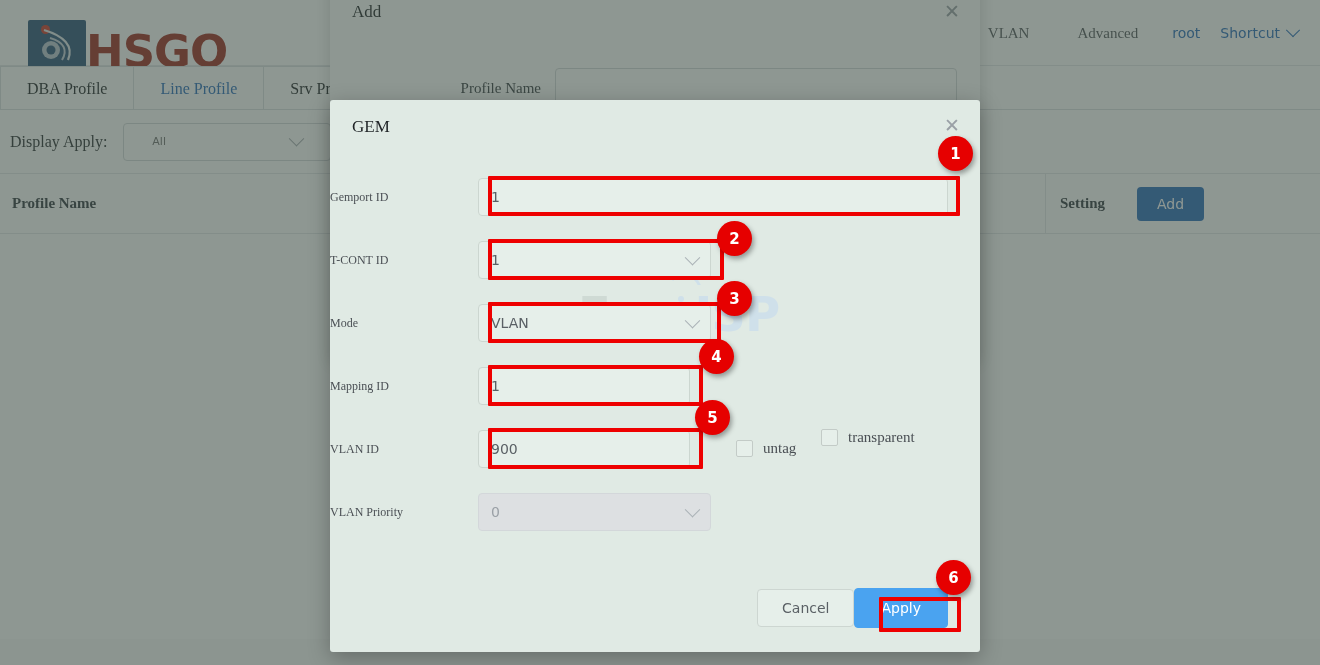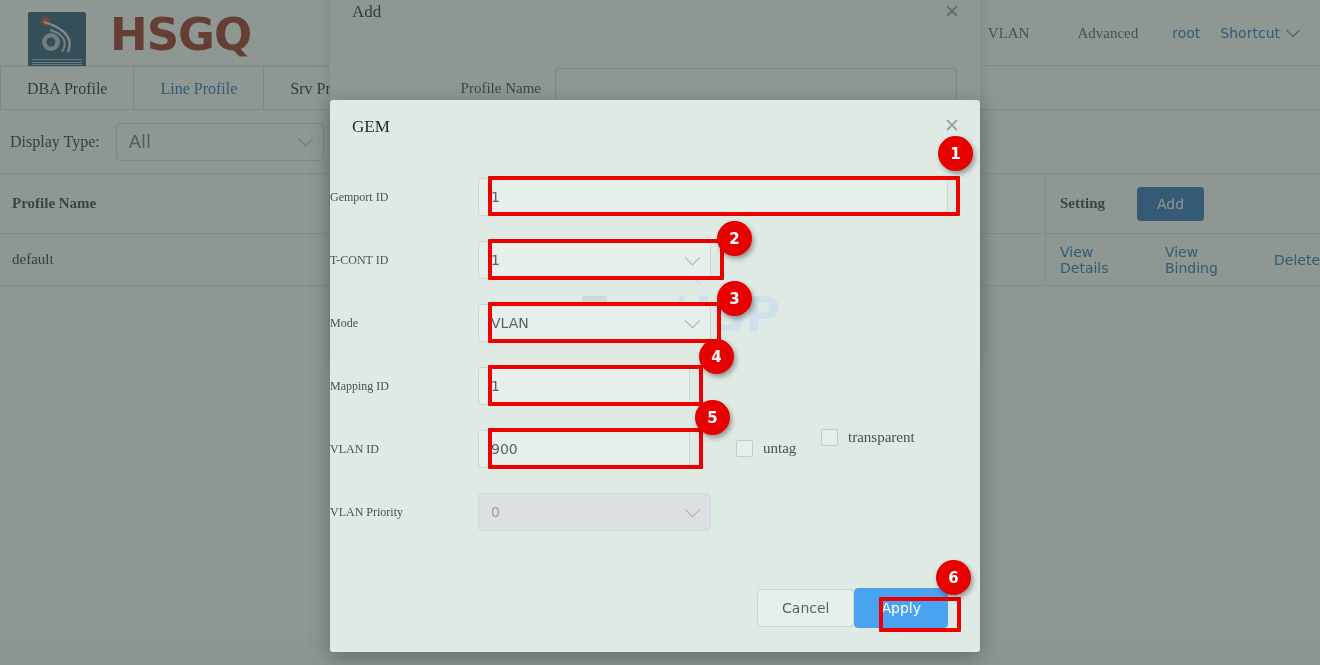--- a/index.html
+++ b/index.html
@@ -24,24 +24,24 @@
   .topbar {
     position: absolute;
     top: 0; left: 0;
     width: 1320px; height: 66px;
     background: #ffffff;
     border-bottom: 1px solid #e4e7ea;
     box-sizing: border-box;
   }
   .logo-wrap {
     position: absolute;
-    left: 28px; top: 12px;
-    display: flex;
-    align-items: flex-start;
-    gap: 24px;
+    left: 28px; top: 20px;
+    display: flex;
+    align-items: flex-end;
+    gap: 0;
   }
   .logo-mark {
     width: 58px; height: 58px;
     background: #2b5379;
     position: relative;
     border-radius: 2px;
   }
   .logo-mark .dot {
     position: absolute;
     width: 9px; height: 9px;
@@ -158,24 +158,24 @@
     margin-right: 16px;
   }
   .select-box {
     width: 208px; height: 38px;
     border: 1px solid #d4d8dc;
     border-radius: 4px;
     background: #ffffff;
     display: flex;
     align-items: center;
     justify-content: space-between;
-    padding: 0 12px;
-    box-sizing: border-box;
-    font-family: "DejaVu Sans", sans-serif;
-    font-size: 18px;
+    padding: 0 28px;
+    box-sizing: border-box;
+    font-family: "DejaVu Sans", sans-serif;
+    font-size: 11px;
     color: #737373;
   }
   .caret {
     width: 10px; height: 10px;
     border-right: 1.5px solid #a8aeb4;
     border-bottom: 1.5px solid #a8aeb4;
     transform: rotate(45deg) translate(-2px,-2px);
   }
 
   
@@ -479,43 +479,35 @@
     </div>
   </div>
 
   <div class="tabstrip">
     <div class="tab">DBA Profile</div>
     <div class="tab active">Line Profile</div>
     <div class="tab">Srv Profile</div>
   </div>
 
   <div class="filterbar">
-    <span class="lbl">Display Type:</span>
+    <span class="lbl">Display Apply:</span>
     <div class="select-box">
       <span>All</span>
       <span class="caret"></span>
     </div>
   </div>
 
   <div class="tbl">
     <div class="tbl-head">
       <div class="c-name th">Profile Name</div>
       <div class="c-setting">
         <span class="th">Setting</span>
         <button class="btn-add">Add</button>
       </div>
     </div>
-    <div class="tbl-row">
-      <div class="c-name td">default</div>
-      <div class="c-setting row-links">
-        <span class="linkact">View Details</span>
-        <span class="linkact">View Binding</span>
-        <span class="linkact">Delete</span>
-      </div>
-    </div>
   </div>
 
   <div class="footer-strip"></div>
 </div>
 
 <div id="add-dialog">
   <div class="dlg-title">Add</div>
   <div class="dlg-close">✕</div>
   <div class="row">
     <div class="lab">Profile Name</div>

